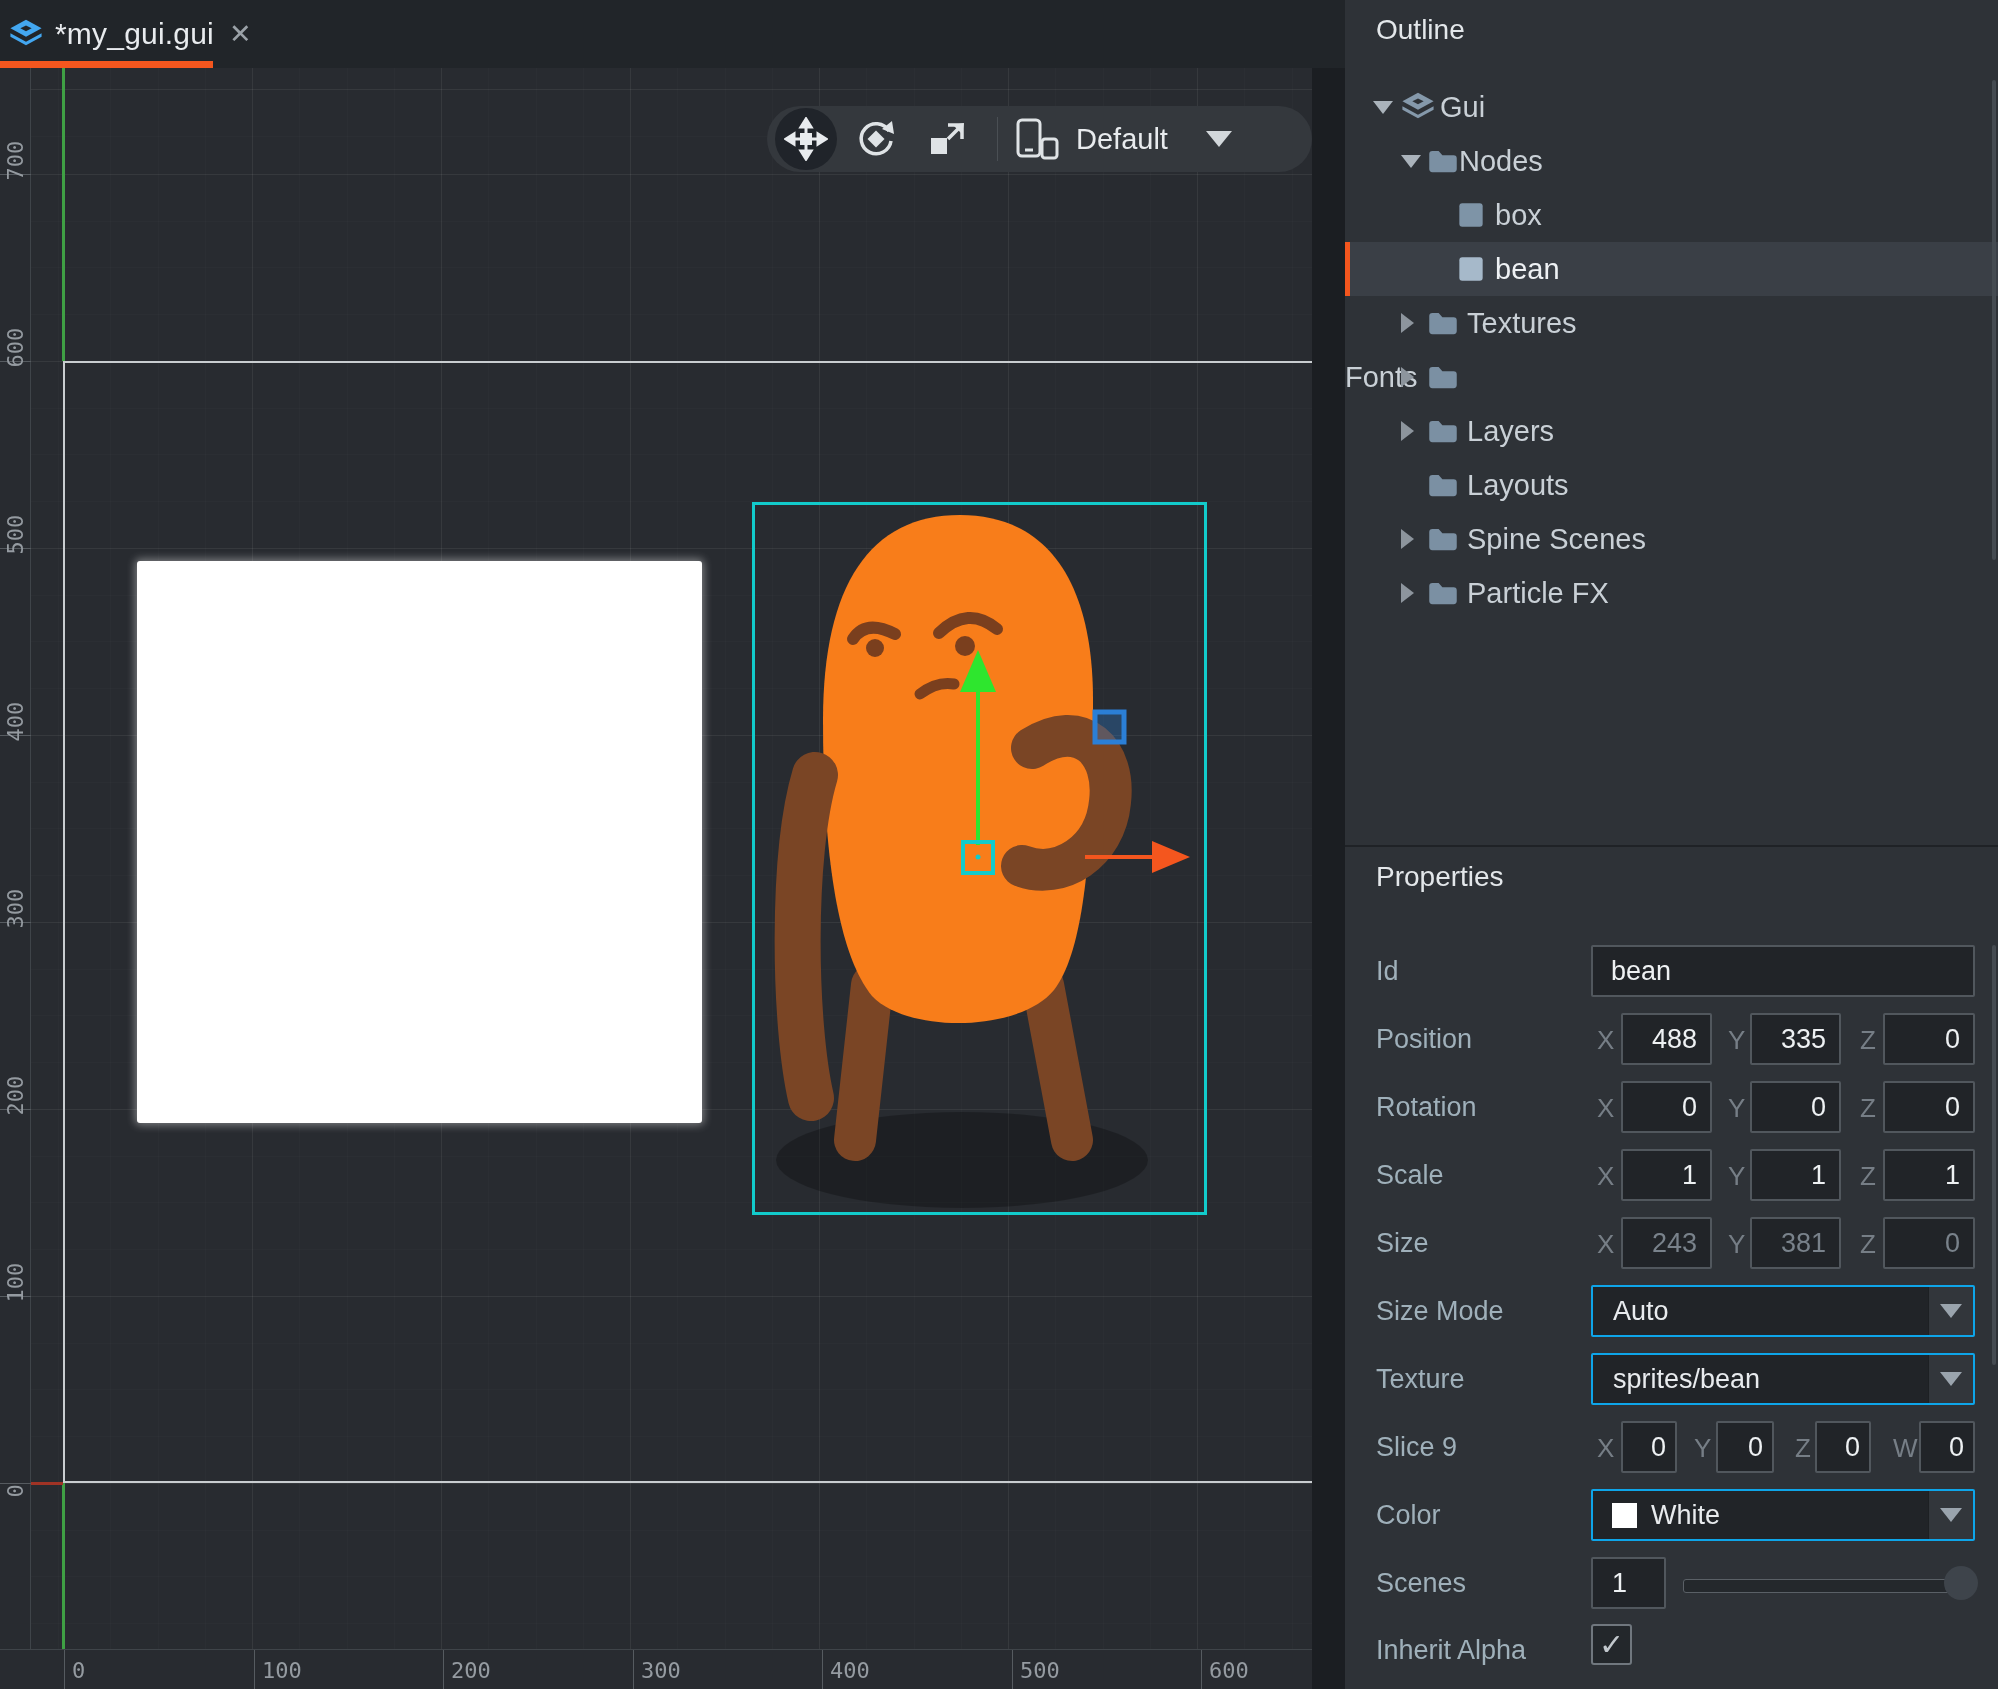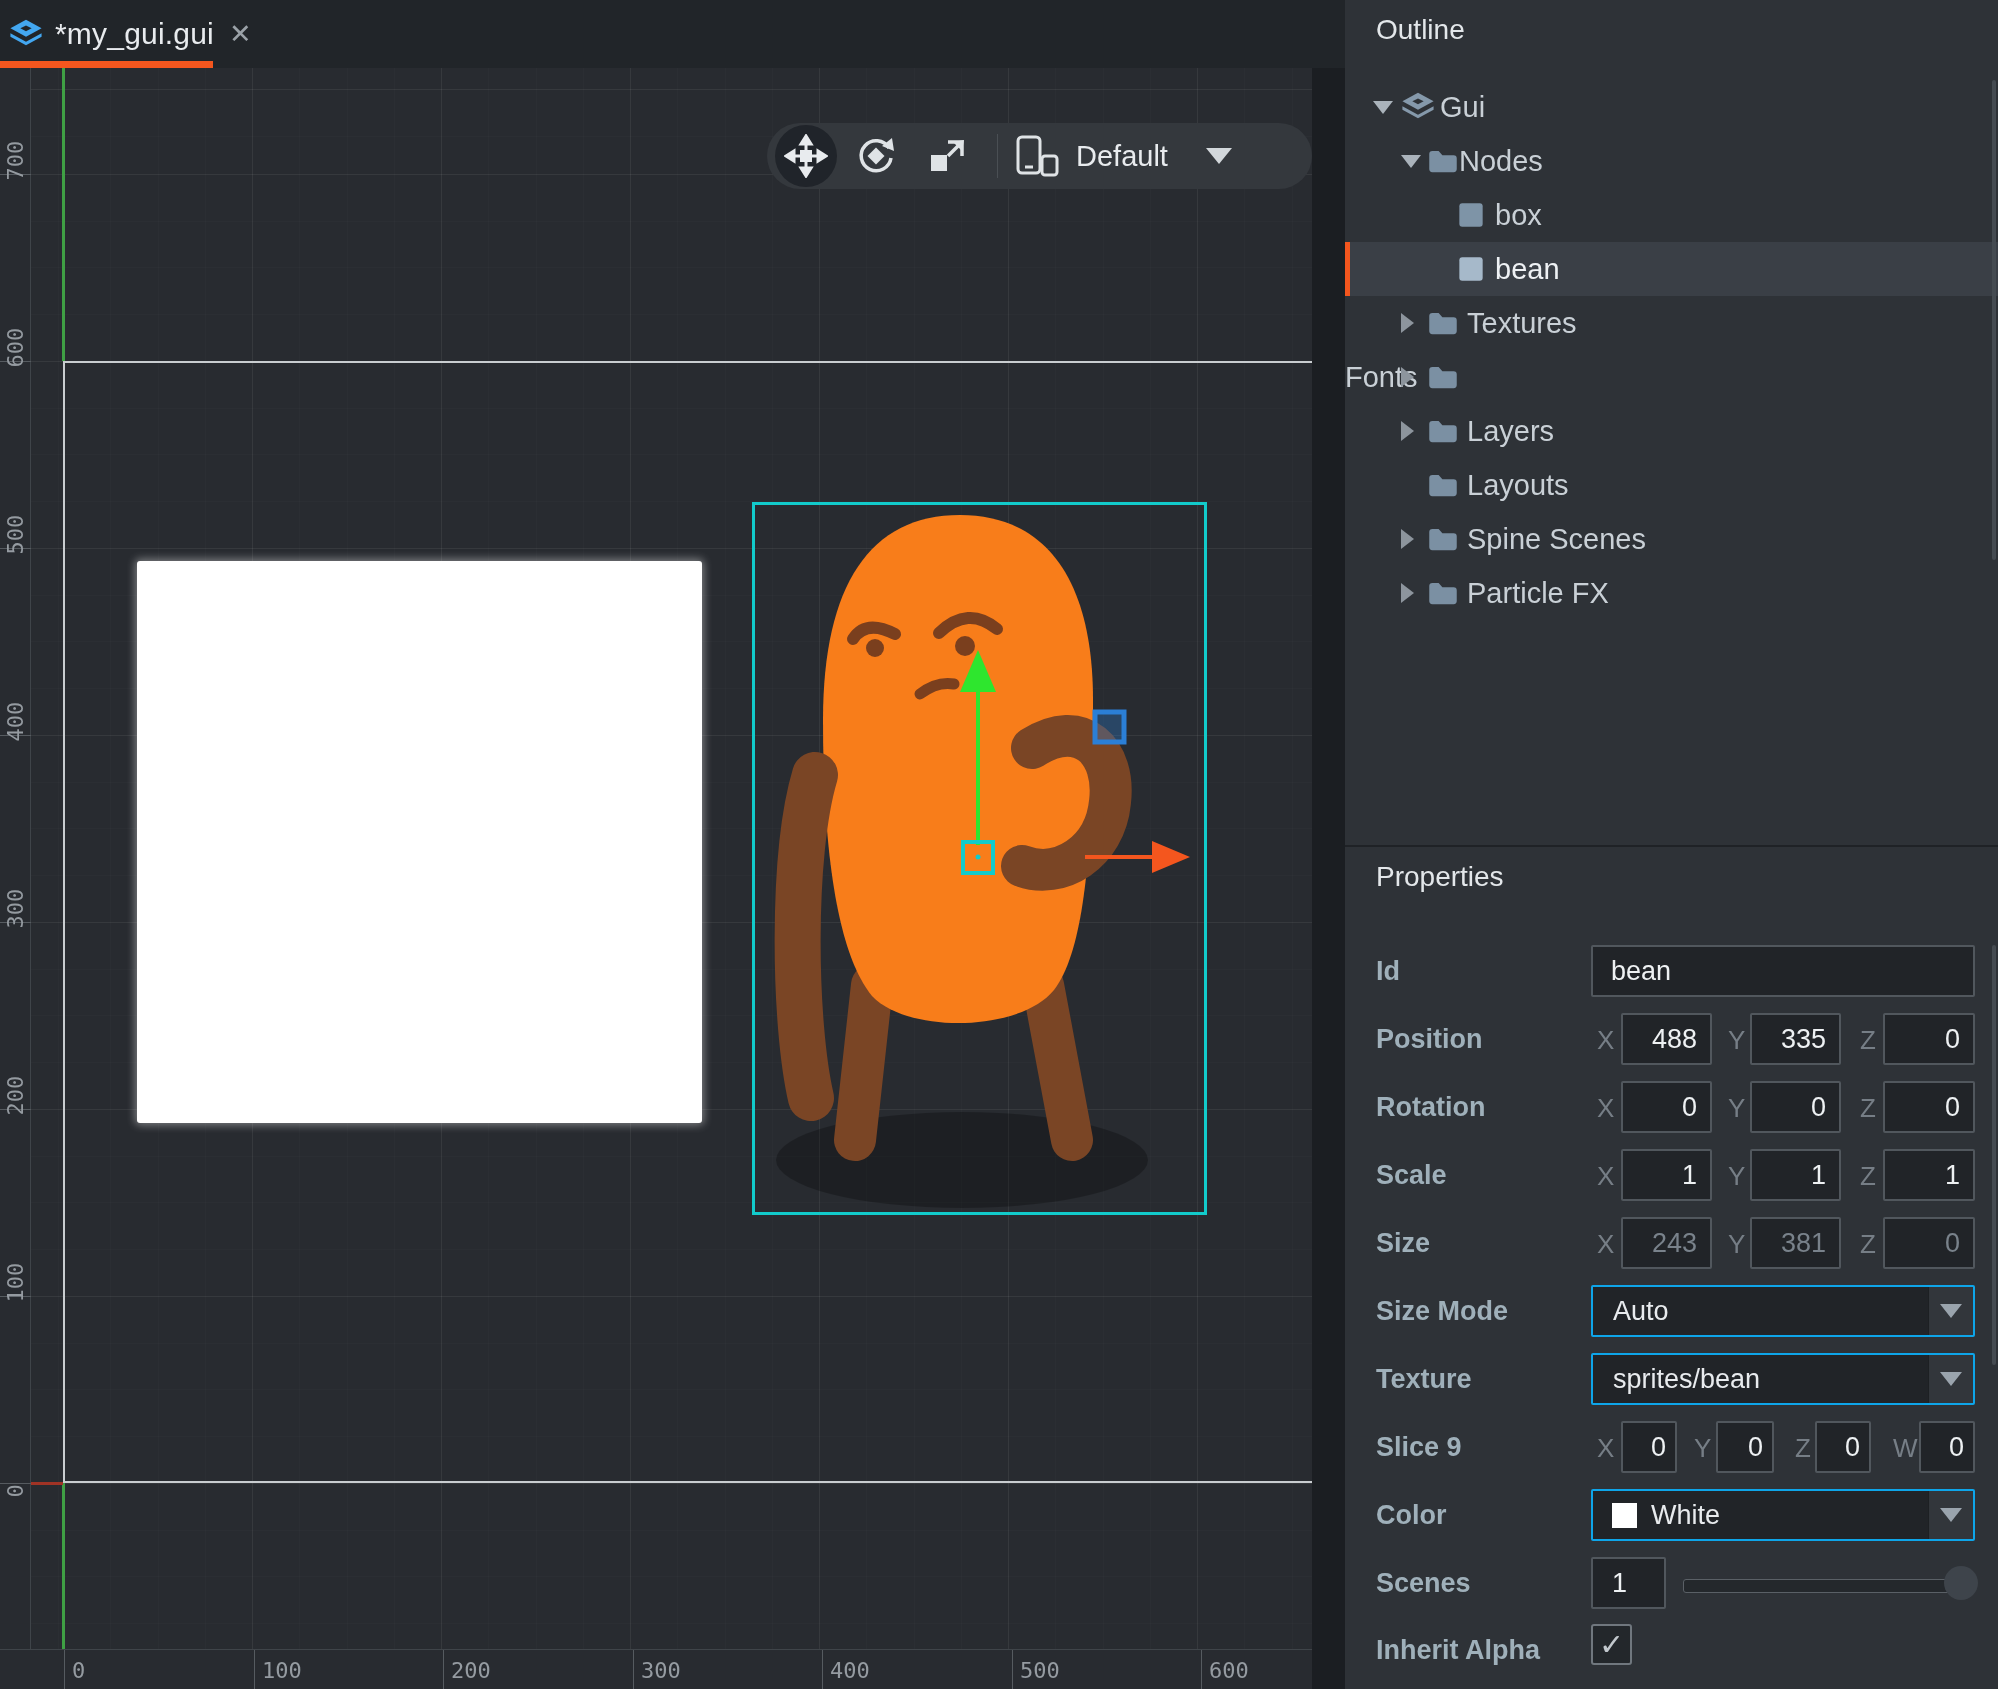--- a/index.html
+++ b/index.html
@@ -43,21 +43,21 @@
   .rlabel{ position:absolute; font-family:"DejaVu Sans Mono",monospace; font-size:22px; color:#959ba1; }
   .rlabel.v{ transform:rotate(-90deg); transform-origin:center; width:70px; text-align:left; left:-20px; }
   .rlabel.h{ top:8px; }
   
   #box-node{ position:absolute; left:137px; top:493px; width:565px; height:562px; background:#ffffff;
     border-radius:3px; box-shadow:0 0 9px 2px rgba(255,255,255,0.40); }
   
   #selection-rect{ position:absolute; left:752px; top:434px; width:455px; height:713px; border:3px solid var(--sel); }
   .layer-svg{ position:absolute; left:740px; top:430px; width:480px; height:830px; }
   
-  #toolbar{ position:absolute; left:767px; top:55px; width:545px; height:66px; background:#34383d; border-radius:33px;
+  #toolbar{ position:absolute; left:767px; top:38px; width:545px; height:66px; background:#34383d; border-radius:33px;
     display:flex; align-items:center; }
   .tool-btn{ width:62px; height:62px; margin-left:8px; display:flex; align-items:center; justify-content:center; border-radius:50%; cursor:pointer; }
   .tool-btn.selected{ background:#20242a; }
   .tool-sep{ width:1px; height:44px; background:#4a4f54; margin:0 16px 0 20px; }
   .profile{ display:flex; align-items:center; gap:16px; cursor:pointer; }
   .profile-label{ font-size:29px; color:#e8ebee; }
   .caret-down{ width:0; height:0; border-left:13px solid transparent; border-right:13px solid transparent; border-top:16px solid #d2d7db; margin-left:22px; }
   
   #panel{ position:absolute; left:1345px; top:0; width:653px; height:1689px; background:#2e3237; }
   .panel-title{ position:absolute; left:31px; font-size:28px; color:#e3e7ea; }
@@ -66,21 +66,21 @@
   .tree-row{ position:absolute; left:0; width:653px; height:54px; display:flex; align-items:center; cursor:pointer; }
   .tree-row .lbl{ font-size:29px; color:#c9d0d6; }
   .tree-row.selected{ background:#3a3f46; }
   .tree-row.selected::before{ content:""; position:absolute; left:0; top:0; width:5px; height:54px; background:var(--accent); }
   .tree-row.selected .lbl{ color:#eef1f4; }
   .tw{ position:absolute; display:flex; align-items:center; justify-content:center; }
   .arr-down{ width:0; height:0; border-left:10px solid transparent; border-right:10px solid transparent; border-top:13px solid #aab3bb; }
   .arr-right{ width:0; height:0; border-top:10px solid transparent; border-bottom:10px solid transparent; border-left:13px solid #8d959d; }
   
   .prow{ position:absolute; left:0; width:653px; height:52px; }
-  .plabel{ position:absolute; left:31px; top:11px; font-size:27px; color:#9fb0ba; white-space:nowrap;font-weight:bold; }
+  .plabel{ position:absolute; left:31px; top:11px; font-size:27px; color:#9fb0ba; white-space:nowrap; }
   .pfield{ position:absolute; top:0; height:52px; background:#212428; border:2px solid #51575d; border-radius:2px;
     color:#eef1f3; font-size:27px; font-family:"Liberation Sans","DejaVu Sans",sans-serif; outline:none; }
   .pfield.num{ text-align:right; padding-right:13px; }
   .pfield.dim{ color:#79828b; }
   .axlbl{ position:absolute; top:12px; font-size:26px; color:#767e86; }
   .dropdown{ position:absolute; left:246px; top:0; width:384px; height:52px; background:#212428; border:2px solid #0ea5e9;
     border-radius:2px; display:flex; align-items:center; cursor:pointer; }
   .dropdown .dval{ font-size:27px; color:#e8ebee; margin-left:20px; }
   .dd-caret-zone{ position:absolute; right:0; top:0; width:45px; height:48px; background:#32363b; border-left:1px solid #1d2023;
     display:flex; align-items:center; justify-content:center; }

